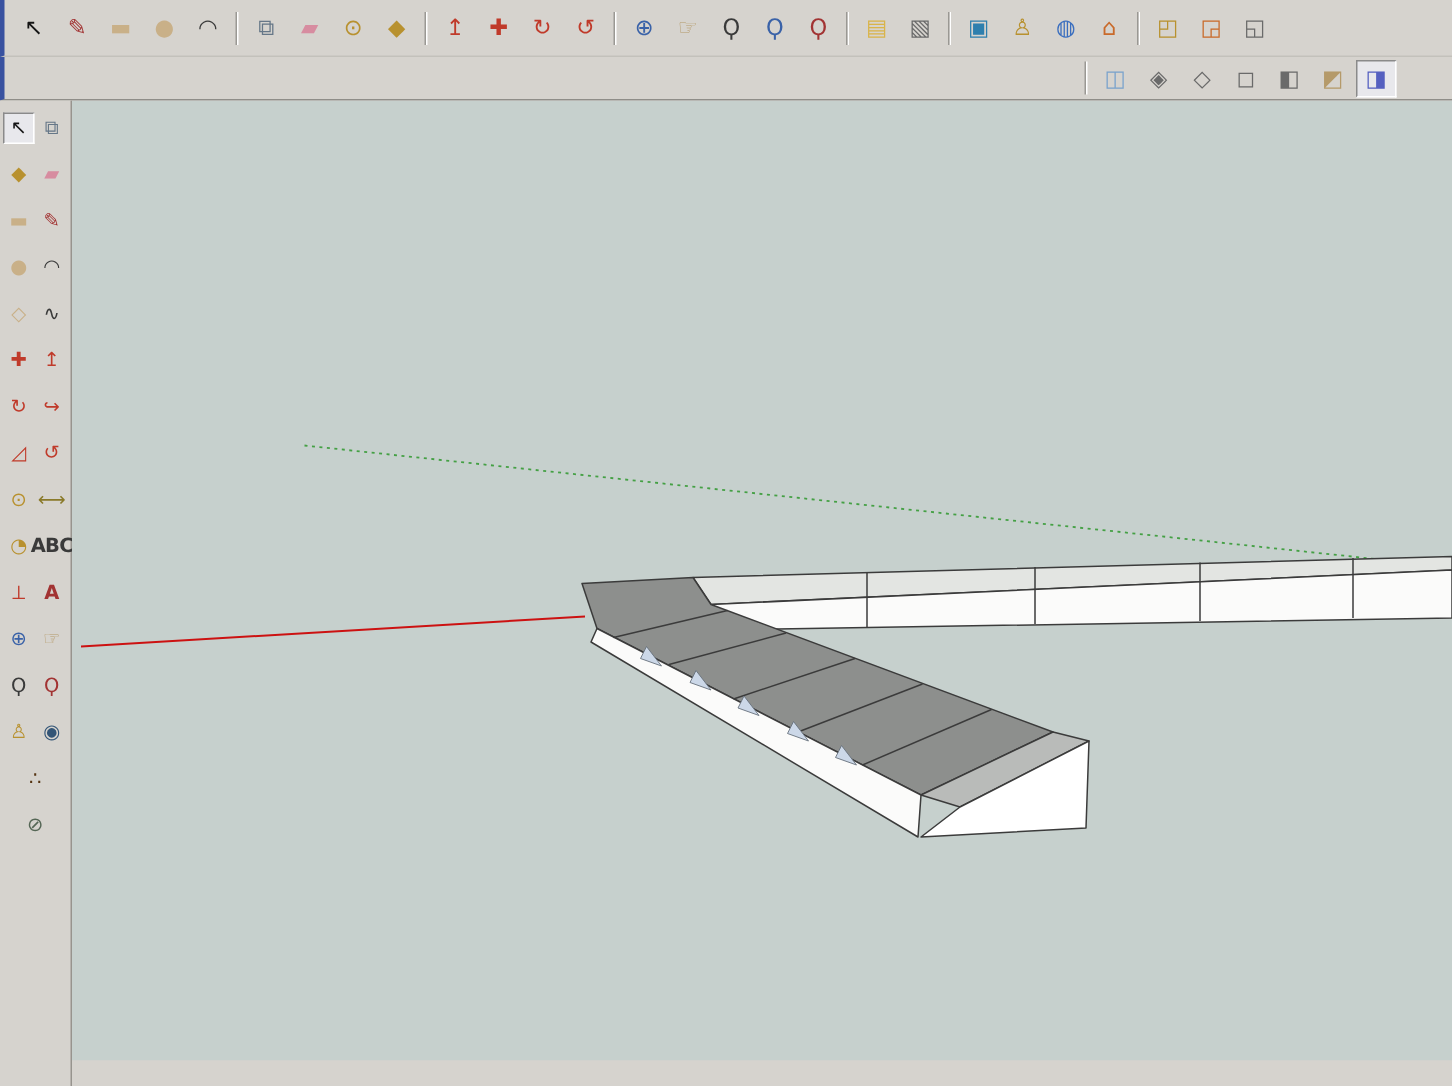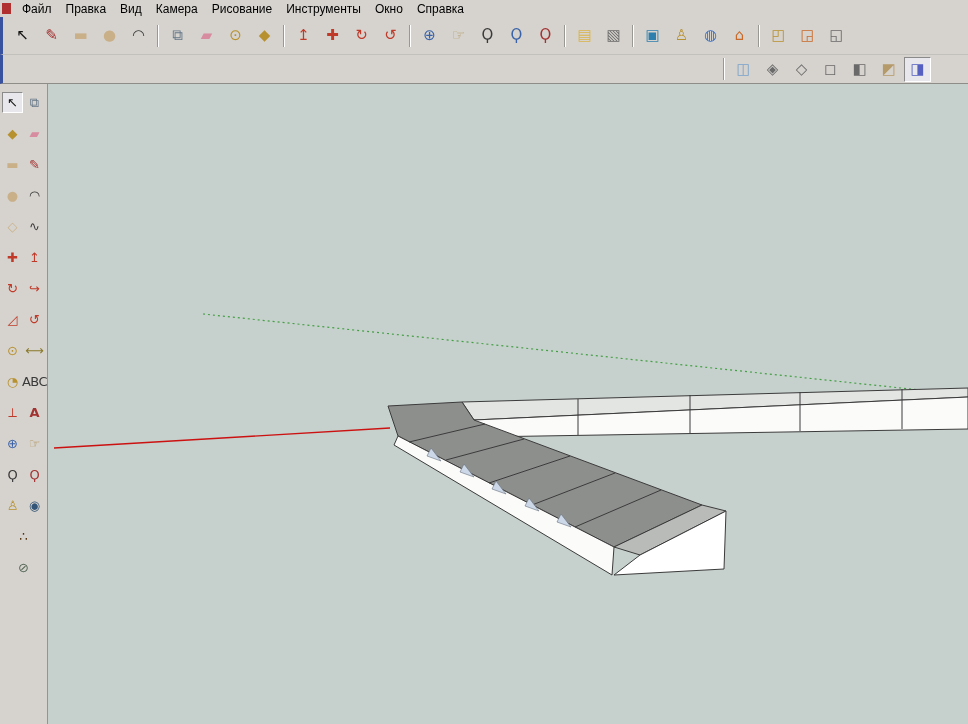--- a/index.html
+++ b/index.html
@@ -17,21 +17,21 @@
             border-left:3px solid #3952a0;border-bottom:1px solid #c3c1bb}
   #toolbar2{height:29px;display:flex;align-items:center;justify-content:flex-end;padding-right:36px;
             background:#d6d3ce;border-left:3px solid #3952a0;border-bottom:1px solid #8f8d88}
   button{background:transparent;border:1px solid transparent;display:flex;align-items:center;justify-content:center;cursor:default;padding:0}
   .tb{width:27px;height:27px;margin:0 1px}
   .fb{width:27px;height:25px;margin:0 1px}
   .rb{width:21px;height:21px}
   .pressed{border-color:#8a8a8a #ffffff #ffffff #8a8a8a;background:#e8e8ec}
   .g{font-family:"DejaVu Sans",sans-serif;font-size:15px;line-height:1}
   .rb .g{font-size:13px}
-  .xs{font-size:7px;letter-spacing:-.5px;font-weight:normal}
+  .xs{font-size:7px;letter-spacing:-.5px;font-weight:bold}
   .bold{font-weight:bold}
   .sep{width:0;height:22px;border-left:1px solid #9a9893;border-right:1px solid #ffffff;margin:0 4px}
 
   
   .k{color:#141414}.mar{color:#a23333}.tan{color:#c9b088}.drk{color:#3a3a3a}.slate{color:#667788}
   .pink{color:#d78ca0}.yel{color:#b8912f}.red{color:#c03a2a}.blu{color:#3a62a8}.handc{color:#b59a6a}
   .gold{color:#d9b44a}.gray{color:#6a6a6a}.teal{color:#2e7fae}.earth{color:#3a6ebf}.org{color:#c96a2a}
   .dgold{color:#8a7a2a}.nav{color:#335577}.brn{color:#553311}.grn{color:#556655}.vio{color:#5560c0}
   .xb{color:#7aa3cc}
 
@@ -40,31 +40,20 @@
   #leftrail{width:48px;background:#d6d3ce;border-right:1px solid #97948e;padding-top:3px}
   .rrow{display:flex;justify-content:center;align-items:center;gap:1px;height:31px}
   #canvaswrap{flex:1;min-width:0}
   svg{display:block}
 </style>
 </head>
 <body>
 
 <div id="app">
 
-  <div id="menubar">
-    <span class="appicon"></span>
-    <span class="mi">Файл</span>
-    <span class="mi">Правка</span>
-    <span class="mi">Вид</span>
-    <span class="mi">Камера</span>
-    <span class="mi">Рисование</span>
-    <span class="mi">Инструменты</span>
-    <span class="mi">Окно</span>
-    <span class="mi">Справка</span>
-  </div>
 
   <div id="toolbar1">
     <button class="tb">
         <span class="g k">↖</span>
       </button>
     <button class="tb">
         <span class="g mar">✎</span>
       </button>
     <button class="tb">
         <span class="g tan">▬</span>

